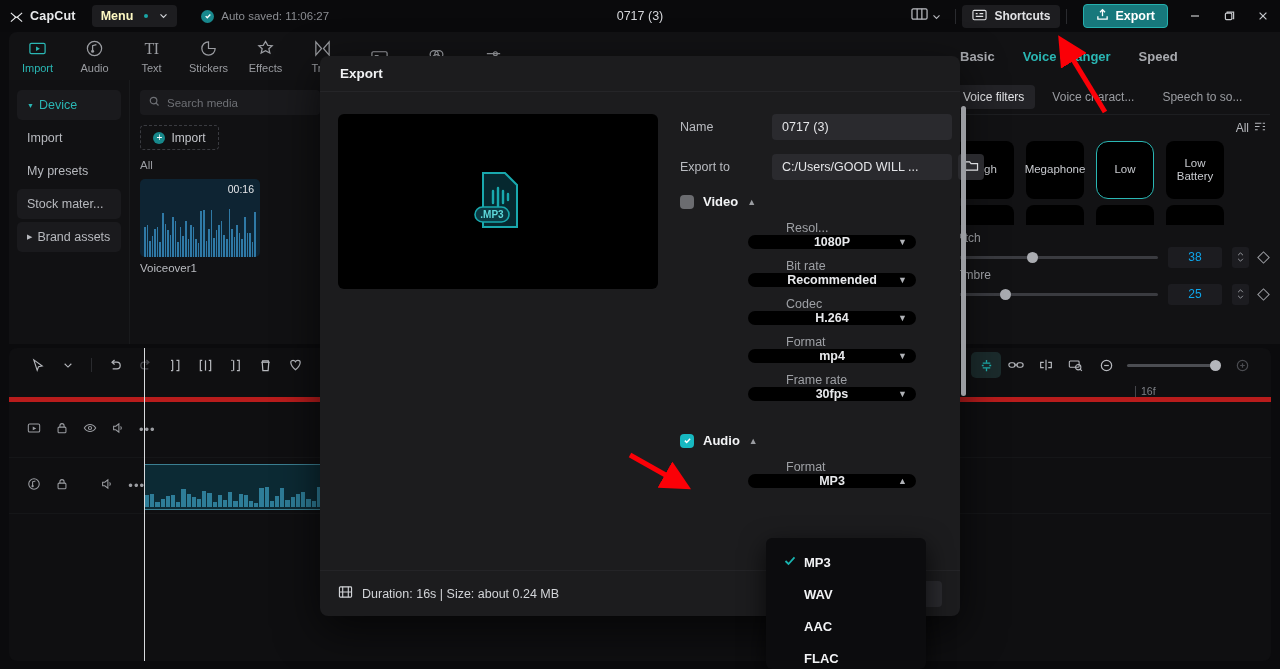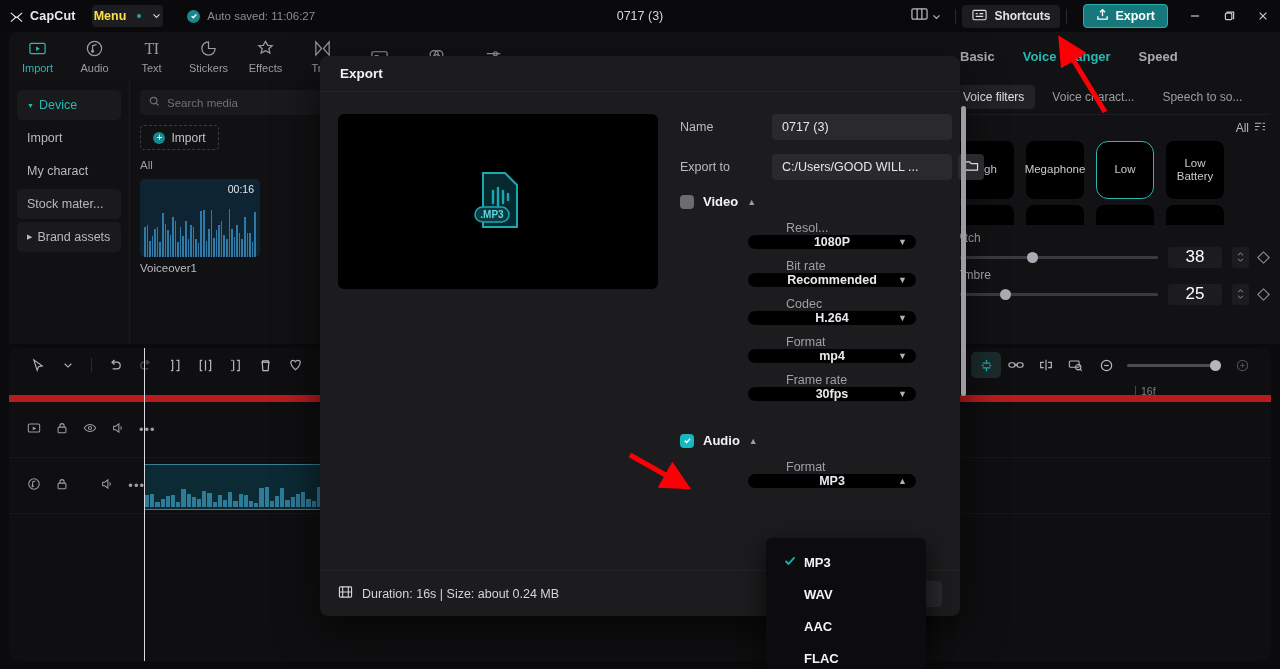--- a/index.html
+++ b/index.html
@@ -15,24 +15,24 @@
   
   .titlebar {
     position: absolute; top: 0; left: 0; width: 1280px; height: 32px;
     background: #0a0a0c;
     display: flex; align-items: center;
   }
   .logo-wrap { display: flex; align-items: center; gap: 6px; margin-left: 9px; }
   .logo-mark { width: 15px; height: 13px; color: #e9eaec; }
   .logo-text { font-size: 12.5px; font-weight: 700; color: #e9eaec; letter-spacing: .2px; }
   .menu-btn {
-    margin-left: 16px; height: 22px; padding: 0 2px;
+    margin-left: 16px; height: 22px; padding: 0 9px;
     background: #1d1d20; border-radius: 4px;
     display: flex; align-items: center; gap: 11px;
-    font-size: 12.5px; font-weight: 700; color: #fde047;
+    font-size: 12.5px; font-weight: 700; color: #fef9c3;
   }
   .menu-dot { width: 4px; height: 4px; border-radius: 50%; background: #1aa6a6; }
   .autosave { margin-left: 24px; display: flex; align-items: center; gap: 7px; font-size: 11.5px; color: #8b8d92; }
   .check-circle {
     width: 13px; height: 13px; border-radius: 50%; background: #18888d;
     display: flex; align-items: center; justify-content: center;
   }
   .check-circle svg { width: 8px; height: 8px; }
   .project-title {
     position: absolute; left: 0; right: 0; text-align: center;
@@ -137,36 +137,36 @@
   .preset.selected { border-color: #2ab7b4; border-radius: 12px; }
   .preset-row2 { display: flex; gap: 12px; padding: 6px 14px 0 18px; }
   .preset-stub { width: 58px; height: 20px; border-radius: 8px 8px 0 0; background: #000; }
   .slider-area { padding: 6px 12px 0 16px; }
   .slider-label { font-size: 12px; color: #a4a6ab; margin-bottom: 1px; }
   .slider-line { display: flex; align-items: center; gap: 10px; height: 22px; }
   .track { position: relative; flex: 1; height: 3px; background: #3a3b40; border-radius: 2px; }
   .knob { position: absolute; top: -4px; width: 11px; height: 11px; border-radius: 50%; background: #aaacb1; }
   .numbox {
     width: 54px; height: 21px; background: #1c1c20; border-radius: 3px;
-    display: flex; align-items: center; justify-content: center; font-size: 17px; color: #ffffff; text-align: center;
+    display: flex; align-items: center; justify-content: center; font-size: 12px; color: #0ea5e9; text-align: center;
   }
   .stepper { width: 17px; height: 21px; background: #1c1c20; border-radius: 3px; display: flex; flex-direction: column; align-items: center; justify-content: center; gap: 2px; color: #9a9ca1; }
   .diamond { width: 9px; height: 9px; border: 1px solid #9a9ca1; transform: rotate(45deg); }
 
   
   .timeline { position: absolute; top: 348px; left: 9px; width: 1262px; height: 313px; background: #0f0f11; border-radius: 8px; }
   .tl-toolbar { height: 34px; display: flex; align-items: center; padding: 0 14px; }
   .tl-ico { width: 30px; height: 26px; display: flex; align-items: center; justify-content: center; color: #b6b8bd; }
   .tl-ico.dim { color: #4a4b50; }
   .tl-ico.snap { background: #1b2b2c; border-radius: 5px; color: #1fb2b0; }
   .tl-sep { width: 1px; height: 14px; background: #2a2b2f; margin: 0 8px; }
   .tl-right { margin-left: auto; display: flex; align-items: center; }
   .zoom-track { width: 94px; height: 3px; background: #4b4d52; border-radius: 2px; position: relative; margin: 0 6px; }
   .zoom-knob { position: absolute; right: 0; top: -4px; width: 11px; height: 11px; border-radius: 50%; background: #b4b6bb; }
-  .ruler { height: 20px; position: relative; border-bottom: 7px solid #b91c1c; }
+  .ruler { height: 20px; position: relative; border-bottom: 5px solid #b91c1c; }
   .ruler-mark { position: absolute; top: 3px; font-size: 10.5px; color: #7e8086; }
   .ruler-mark:before { content: ""; position: absolute; left: -6px; top: 1px; width: 1px; height: 11px; background: #45464b; }
   .track-row { display: flex; height: 56px; border-bottom: 1px solid #151618; }
   .track-head { width: 136px; display: flex; align-items: center; gap: 14px; padding-left: 18px; color: #9b9da2; }
   .track-head svg { width: 14px; height: 14px; }
   .dots { font-size: 13px; letter-spacing: 1px; line-height: 6px; }
   .track-body { flex: 1; position: relative; }
   .audio-clip {
     position: absolute; left: 0; top: 6px; width: 780px; height: 46px;
     background: #0c2a34; border-top: 1px solid #3b7f92; border-bottom: 1px solid #3b7f92;
@@ -398,21 +398,21 @@
   <div class="library">
     <div class="lib-nav">
       <div class="lib-nav-item active">
         <span class="caret">▼</span>
         <span>Device</span>
       </div>
       <div class="lib-nav-item">
         <span>Import</span>
       </div>
       <div class="lib-nav-item">
-        <span>My charact</span>
+        <span>My presets</span>
       </div>
       <div class="lib-nav-item filled">
         <span>Stock mater...</span>
       </div>
       <div class="lib-nav-item filled">
         <span class="caret">▶</span>
         <span>Brand assets</span>
       </div>
     </div>
     <div class="lib-main">

